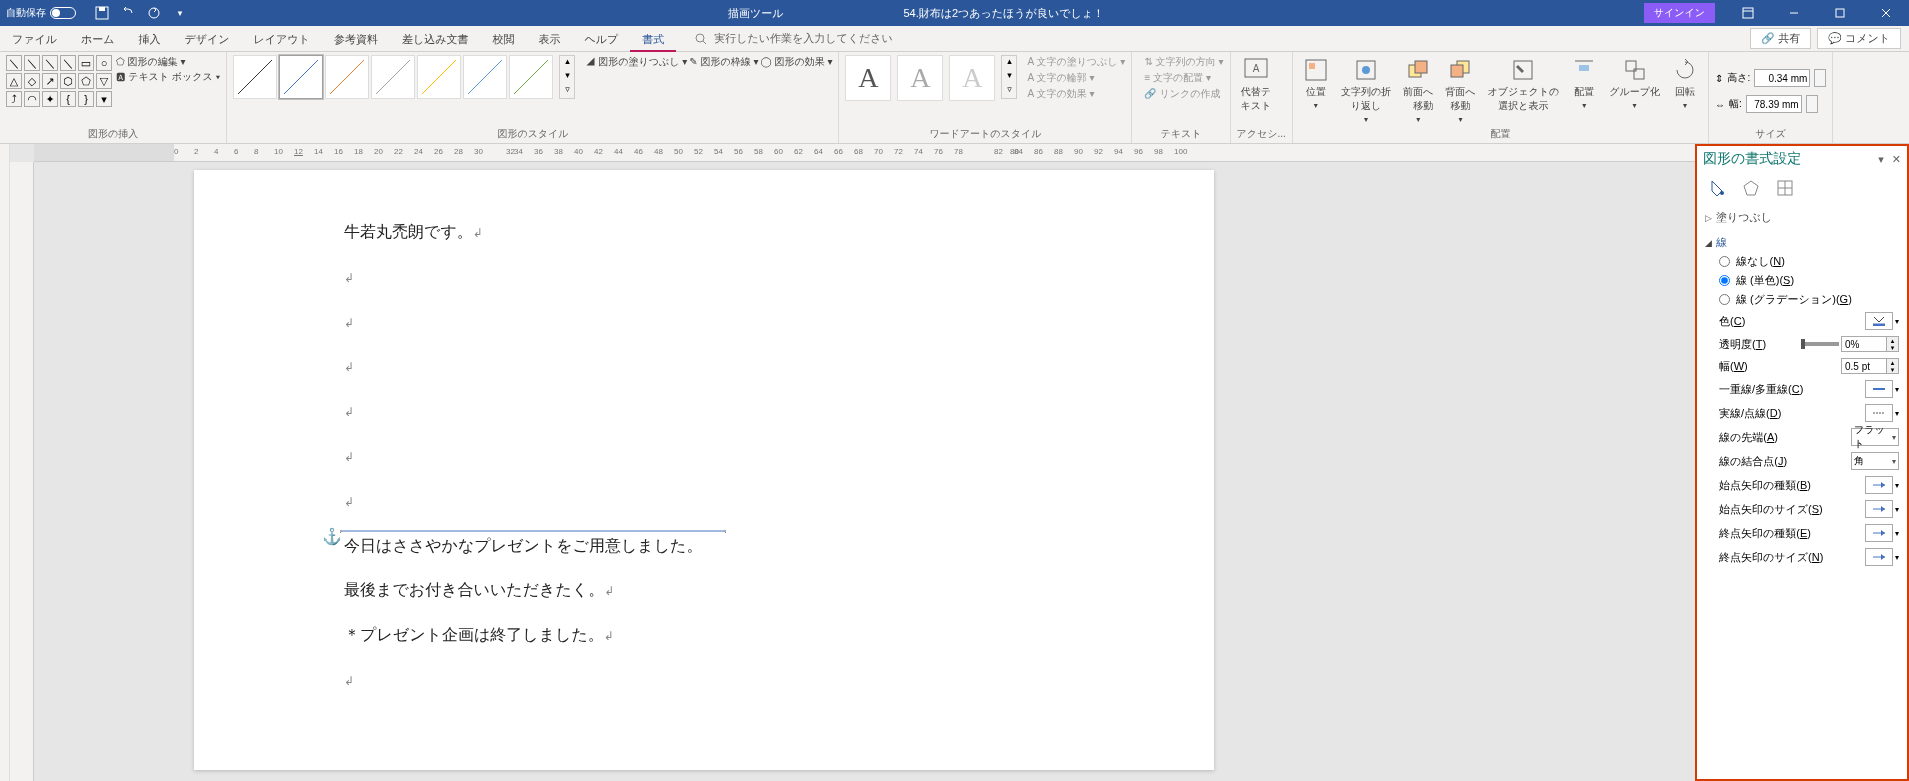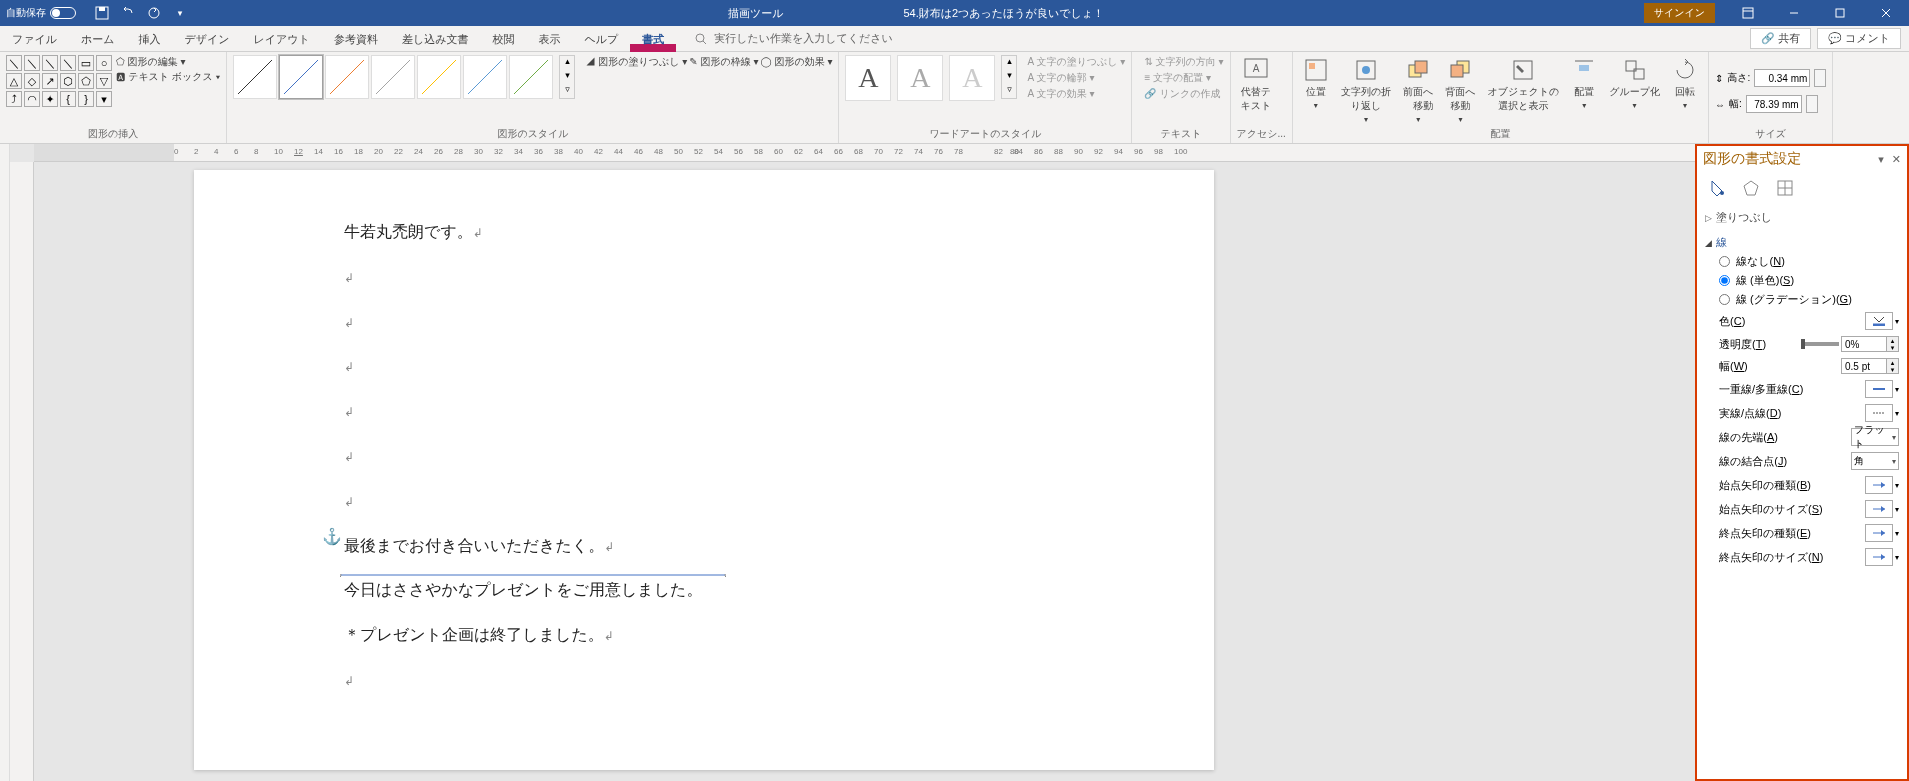--- a/index.html
+++ b/index.html
@@ -10,27 +10,27 @@
 .titlebar-left { display: flex; align-items: center; gap: 8px; padding-left: 6px; }
 .autosave { font-size: 10px; display: flex; align-items: center; gap: 4px; }
 .toggle { width: 26px; height: 12px; border: 1px solid #fff; border-radius: 6px; position: relative; }
 .toggle::after { content: ""; width: 8px; height: 8px; background: #fff; border-radius: 50%; position: absolute; top: 1px; left: 1px; }
 .qat { display: flex; gap: 10px; margin-left: 10px; }
 .qat-icon { width: 16px; height: 16px; display: flex; align-items: center; justify-content: center; }
 .titlebar-center { flex: 1; display: flex; align-items: center; justify-content: center; gap: 120px; }
 .context-tab { font-size: 11px; }
 .doc-title { font-size: 11px; }
 .titlebar-right { display: flex; align-items: center; gap: 0; }
-.signin { background: #a16207; padding: 3px 10px; font-size: 10px; margin-right: 10px; }
+.signin { background: #8b5cf6; padding: 3px 10px; font-size: 10px; margin-right: 10px; }
 .win-btn { width: 46px; height: 26px; display: flex; align-items: center; justify-content: center; }
 
 
 .tabs { background: #f3f2f1; height: 26px; display: flex; align-items: center; border-bottom: 1px solid #d0d0d0; }
 .tab { padding: 0 12px; height: 26px; line-height: 26px; color: #444; cursor: pointer; }
-.tab.active { color: #2b579a; border-bottom: 8px solid #be185d; font-weight: 700; }
+.tab.active { color: #2b579a; border-bottom: 2px solid #be185d; font-weight: 400; }
 .tell-me { display: flex; align-items: center; gap: 6px; color: #666; margin-left: 18px; }
 .tabs-right { margin-left: auto; display: flex; gap: 6px; padding-right: 8px; }
 .share-btn { border: 1px solid #ccc; padding: 2px 10px; font-size: 11px; color: #444; background: #fff; }
 
 
 .ribbon { background: #f3f2f1; height: 92px; display: flex; border-bottom: 1px solid #d0d0d0; }
 .group { border-right: 1px solid #d9d9d9; padding: 3px 6px 0 6px; display: flex; flex-direction: column; justify-content: space-between; }
 .group-label { text-align: center; font-size: 10px; color: #666; padding-bottom: 2px; }
 .group-body { flex: 1; display: flex; align-items: flex-start; gap: 4px; }
 .shape-grid { display: grid; grid-template-columns: repeat(6, 16px); gap: 2px; }
@@ -64,21 +64,21 @@
 .doc-scroll { flex: 1; display: flex; background: #e6e6e6; overflow: hidden; }
 .ruler-v { width: 24px; background: #f3f2f1; border-right: 1px solid #ccc; }
 .page-wrap { flex: 1; overflow: auto; padding: 8px 0 0 160px; }
 .page { width: 1020px; min-height: 600px; background: #fff; box-shadow: 0 1px 4px rgba(0,0,0,0.2); padding: 40px 150px; font-family: "MS Mincho", serif; font-size: 16px; color: #222; line-height: 2.8; position: relative; }
 .para-mark { color: #888; font-size: 12px; }
 .anchor-icon { position: absolute; left: 128px; top: 345px; color: #4a78b5; }
 
 
 .format-pane { width: 214px; background: #fff; border: 2px solid #d83b01; display: flex; flex-direction: column; }
 .fp-header { display: flex; align-items: center; justify-content: space-between; padding: 4px 6px; }
-.fp-title { color: #a16207; font-size: 14px; }
+.fp-title { color: #0f766e; font-size: 14px; }
 .fp-header-icons { display: flex; gap: 8px; color: #666; }
 .fp-tabs { display: flex; gap: 14px; padding: 6px 10px; }
 .fp-tab { width: 20px; height: 20px; display:flex; align-items:center; justify-content:center; }
 .fp-tab svg { width:18px; height:18px; }
 .fp-body { padding: 4px 8px; overflow-y: auto; flex: 1; }
 .fp-section { margin-bottom: 6px; }
 .fp-sect-header { display: flex; align-items: center; gap: 4px; font-size: 11px; color: #444; cursor: pointer; padding: 2px 0; }
 .fp-sect-header .tri { font-size: 9px; color: #666;}
 .fp-sect-header .tri.open { color: #444; }
 .fp-sect-header .lbl.link { color: #2b579a; }
@@ -422,21 +422,21 @@
         <div class="ruler-tick" style="left: 260px; text-decoration: underline;">12</div>
         <div class="ruler-tick" style="left: 280px;">14</div>
         <div class="ruler-tick" style="left: 300px;">16</div>
         <div class="ruler-tick" style="left: 320px;">18</div>
         <div class="ruler-tick" style="left: 340px;">20</div>
         <div class="ruler-tick" style="left: 360px;">22</div>
         <div class="ruler-tick" style="left: 380px;">24</div>
         <div class="ruler-tick" style="left: 400px;">26</div>
         <div class="ruler-tick" style="left: 420px;">28</div>
         <div class="ruler-tick" style="left: 440px;">30</div>
-        <div class="ruler-tick" style="left: 460px;">32</div>
+        <div class="ruler-tick" style="left: 472px;">32</div>
         <div class="ruler-tick" style="left: 480px;">34</div>
         <div class="ruler-tick" style="left: 500px;">36</div>
         <div class="ruler-tick" style="left: 520px;">38</div>
         <div class="ruler-tick" style="left: 540px;">40</div>
         <div class="ruler-tick" style="left: 560px;">42</div>
         <div class="ruler-tick" style="left: 580px;">44</div>
         <div class="ruler-tick" style="left: 600px;">46</div>
         <div class="ruler-tick" style="left: 620px;">48</div>
         <div class="ruler-tick" style="left: 640px;">50</div>
         <div class="ruler-tick" style="left: 660px;">52</div>
@@ -470,30 +470,30 @@
       <div class="page-wrap">
         <div class="page">
           <div><span>牛若丸禿朗です。</span><span class="para-mark">↲</span></div>
           <div><span class="para-mark">↲</span></div>
           <div><span class="para-mark">↲</span></div>
           <div><span class="para-mark">↲</span></div>
           <div><span class="para-mark">↲</span></div>
           <div><span class="para-mark">↲</span></div>
           <div><span class="para-mark">↲</span></div>
           <span class="anchor-icon">⚓</span>
-          <div><span>最後までお付き合いいただきたく。</span><span class="para-mark">↲</span></div>
           <div style="position:relative;">
             <span>今日はささやかなプレゼントをご用意しました。</span>
             <svg style="position:absolute;left:-6px;top:6px;width:390px;height:3px;">
                 <line x1="0" y1="1" x2="390" y2="1" stroke="#4472c4" stroke-width="1"></line>
                 <circle cx="0" cy="1" r="3" fill="#fff" stroke="#888"></circle>
                 <circle cx="390" cy="1" r="3" fill="#fff" stroke="#888"></circle>
               </svg>
             
           </div>
+          <div><span>最後までお付き合いいただきたく。</span><span class="para-mark">↲</span></div>
           <div><span>＊プレゼント企画は終了しました。</span><span class="para-mark">↲</span></div>
           <div><span class="para-mark">↲</span></div>
         </div>
       </div>
     </div>
   </div>
 
   <div class="format-pane">
     <div class="fp-header">
       <span class="fp-title">図形の書式設定</span>

